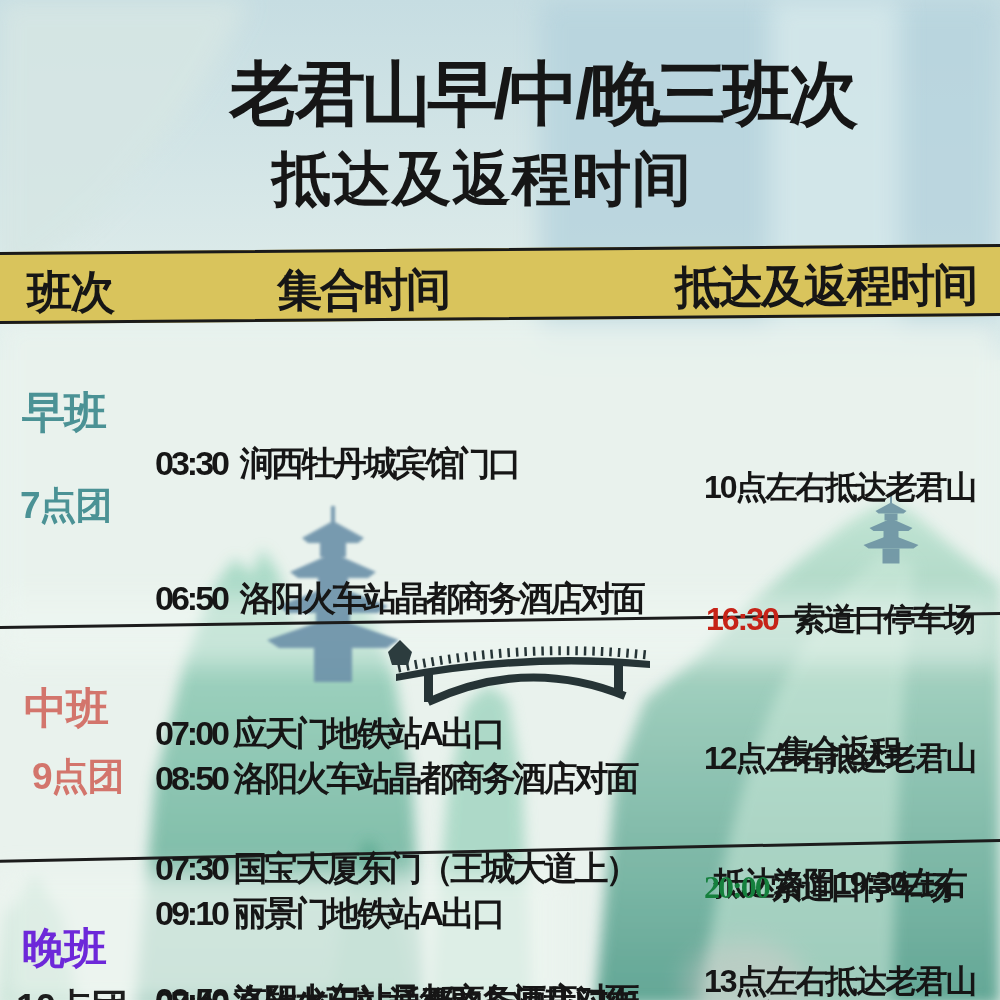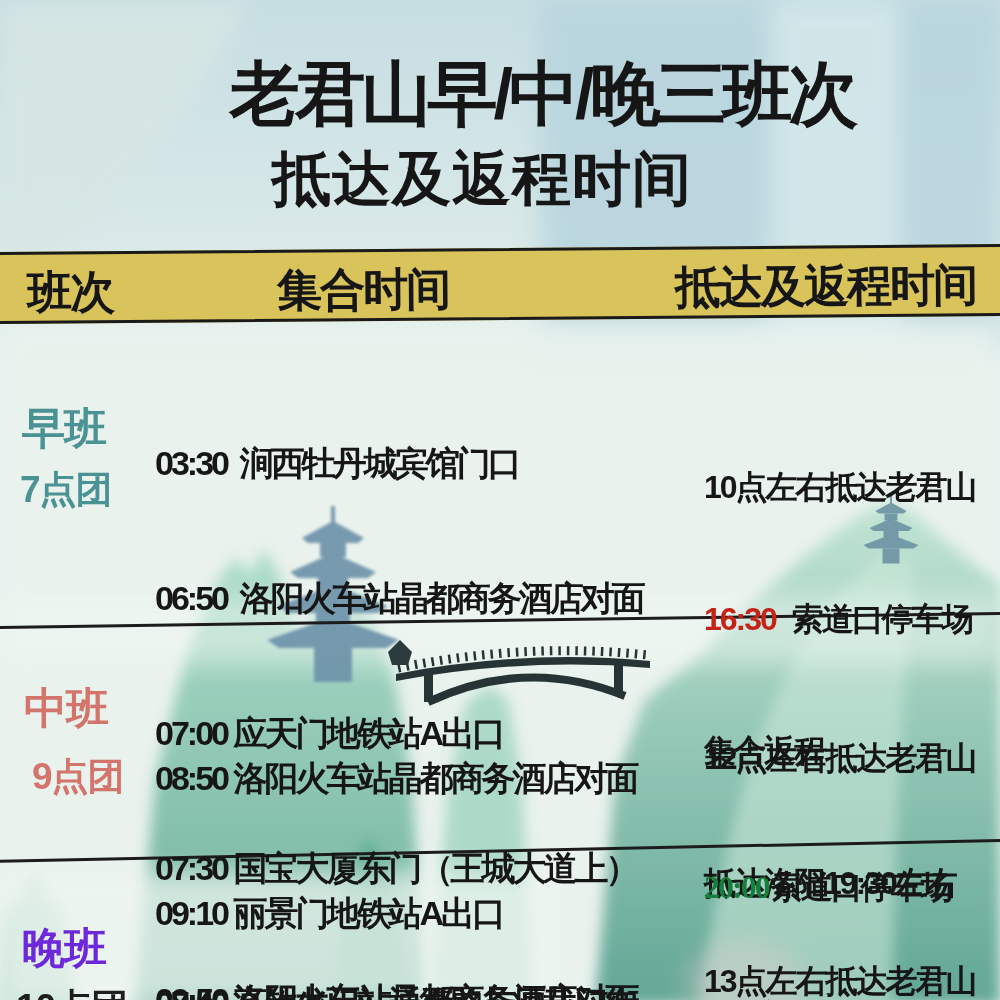--- a/index.html
+++ b/index.html
@@ -24,24 +24,24 @@
   .div1{top:626px;transform:rotate(-0.8deg);}
   .div2{top:860px;transform:rotate(-1.2deg);}
   .shift-name{font-size:43px;letter-spacing:-1px;}
   .shift-group{font-size:37px;letter-spacing:-1px;}
   .meet{font-size:34px;letter-spacing:-3px;line-height:45px;}
   .ret{font-size:32px;letter-spacing:-2px;line-height:44px;}
   .ret.lh43{line-height:43px;}
   .gap-lg{margin-left:16px;}
   .gap-sm{margin-left:2px;}
   
-  .r1-name{left:22px;top:400px;}
-  .r1-group{left:20px;top:465px;}
+  .r1-name{left:22px;top:384px;}
+  .r1-group{left:20px;top:481px;}
   .r1-meet{left:155px;top:351px;}
-  .r1-ret{left:704px;top:377px;}
+  .r1-ret{left:704px;top:377px;text-align:center;}
   .r2-name{left:24px;top:680px;}
   .r2-group{left:32px;top:752px;text-align:right;}
   .r2-meet{left:155px;top:666px;}
   .r2-ret{left:704px;top:651px;}
   .r3-name{left:22px;top:920px;}
   .r3-group{left:16px;top:983px;}
   .r3-meet{left:155px;top:888px;}
   .r3-ret{left:704px;top:874px;}
 </style>
 </head>

